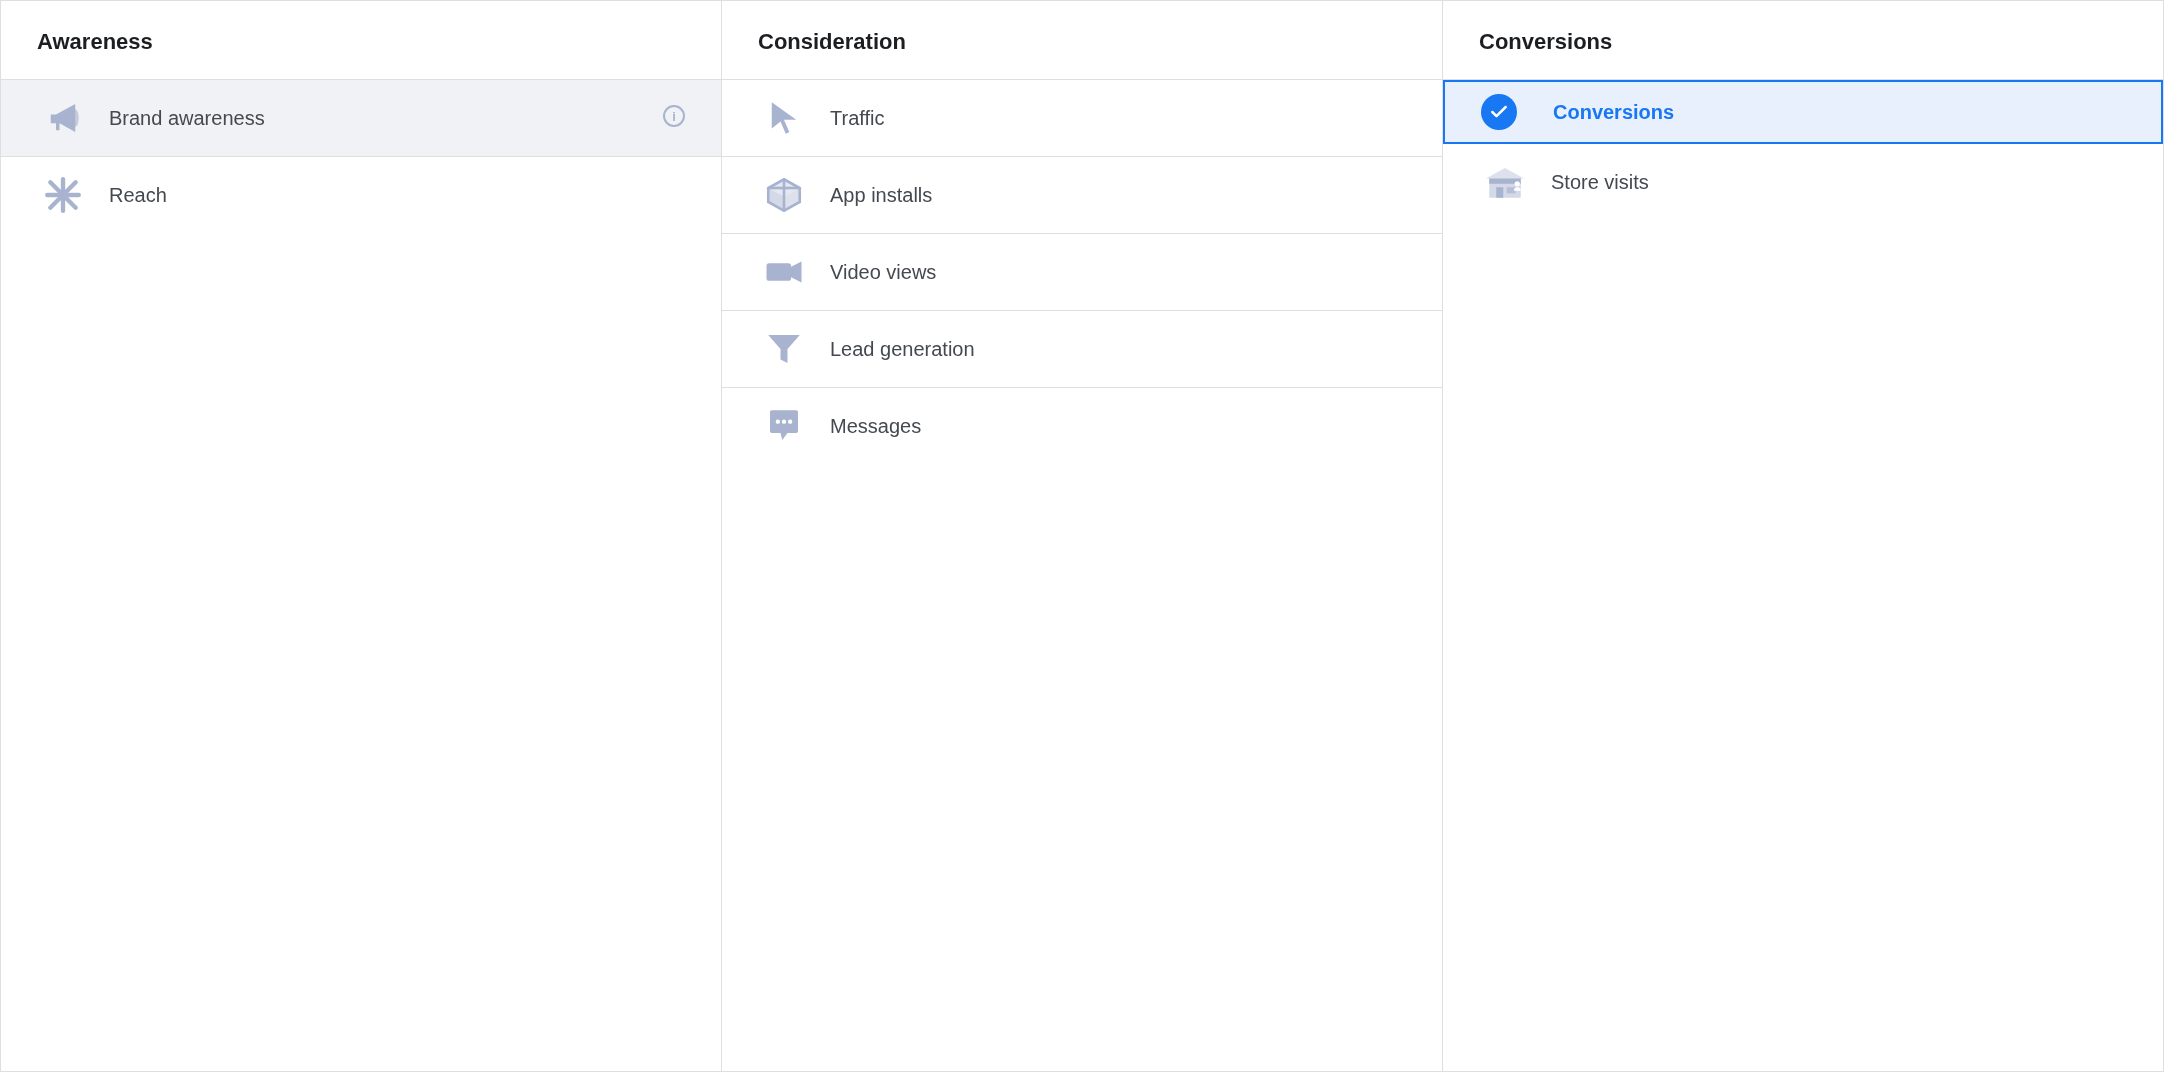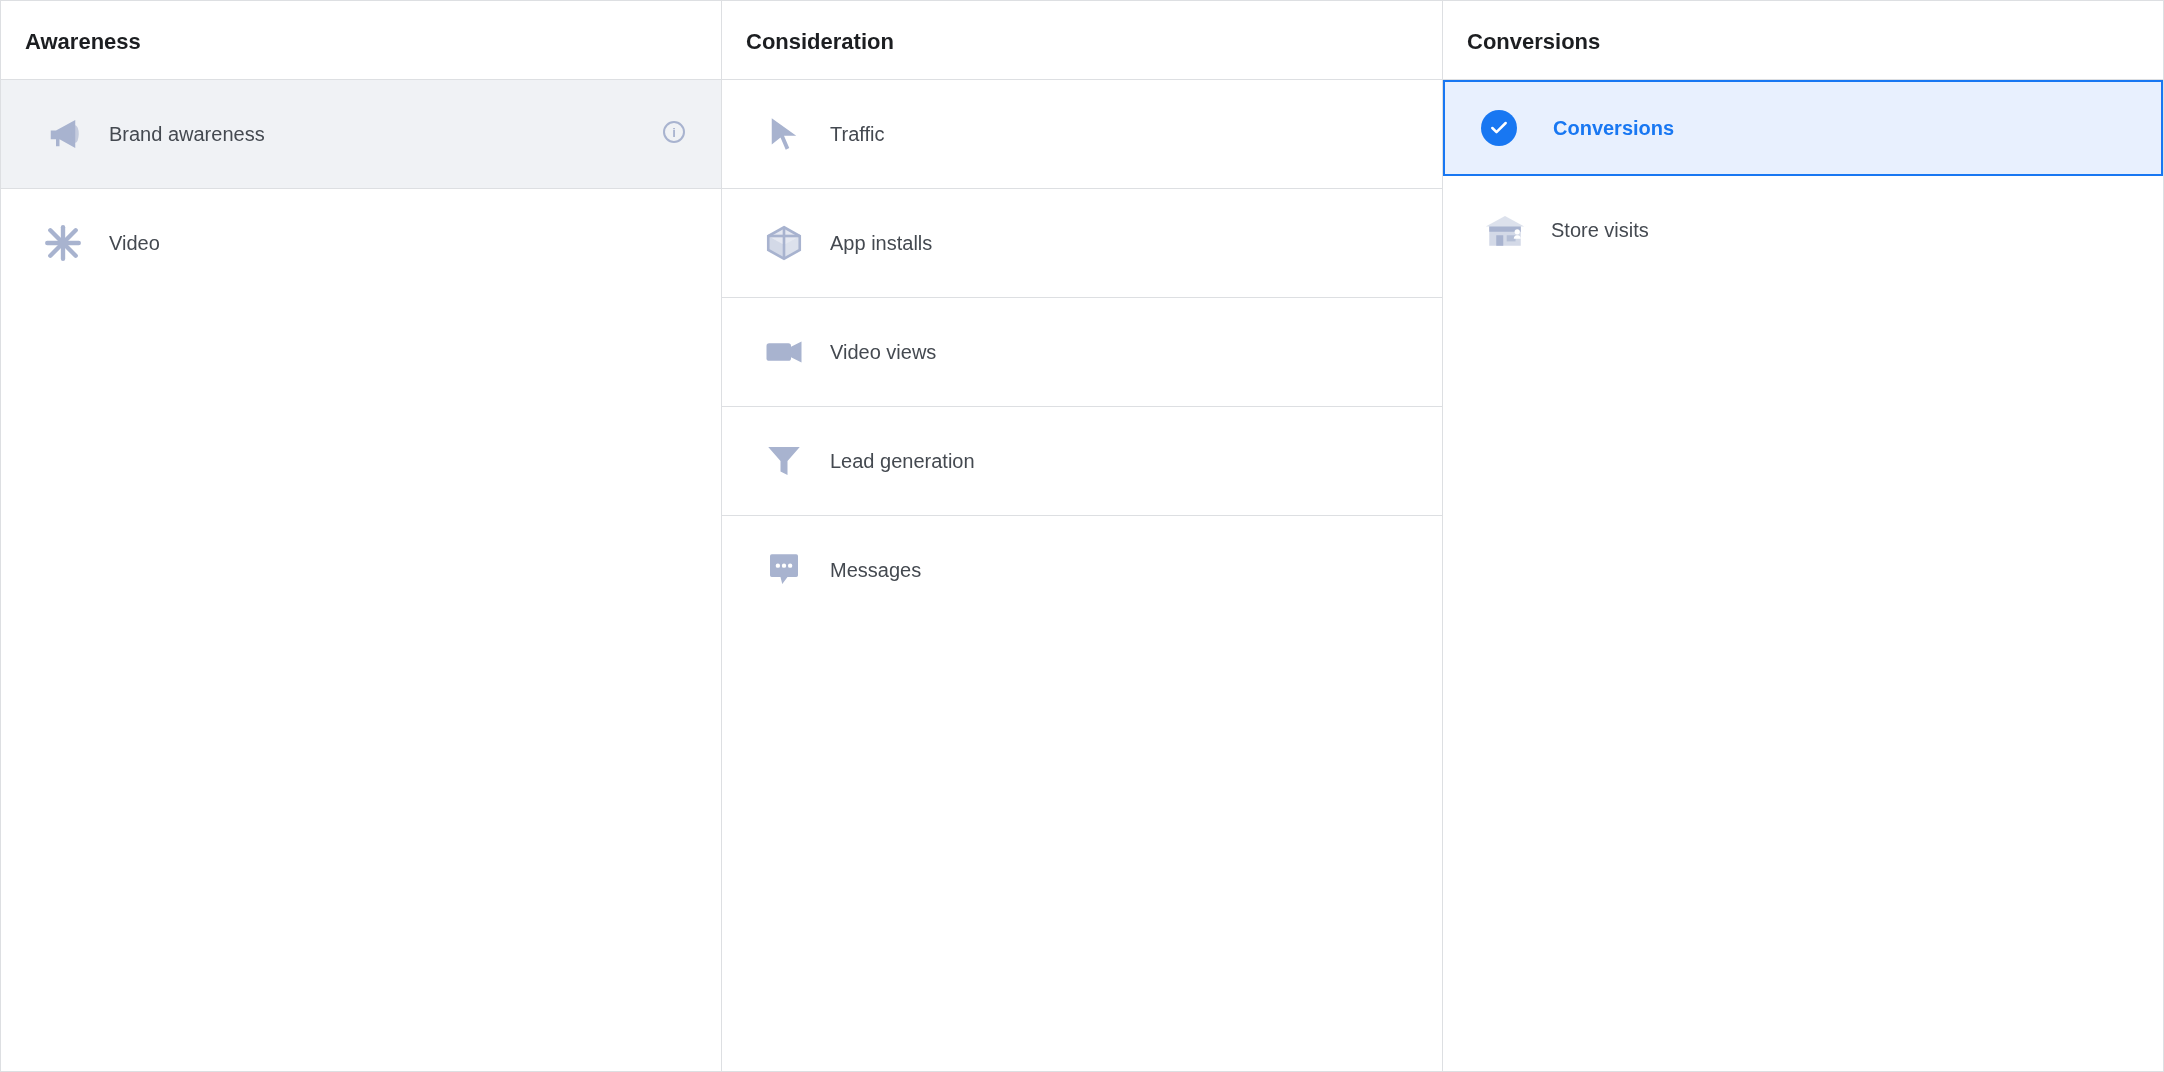--- a/index.html
+++ b/index.html
@@ -24,34 +24,34 @@
     .column {
       flex: 1;
       border-right: 1px solid #dddfe2;
     }
 
     .column:last-child {
       border-right: none;
     }
 
     .column-header {
-      padding: 28px 24px 24px;
+      padding: 28px 36px 24px;
       border-bottom: 1px solid #dddfe2;
     }
 
     .column-header h2 {
       font-size: 22px;
       font-weight: 700;
       color: #1c1e21;
     }
 
     .item {
       display: flex;
       align-items: center;
-      padding: 28px 36px;
+      padding: 12px 36px;
       border-bottom: 1px solid #dddfe2;
       cursor: pointer;
       background: #fff;
       transition: background 0.1s;
     }
 
     .item:last-child {
       border-bottom: none;
     }
 
@@ -144,21 +144,21 @@
     <div class="item">
       <div class="item-icon">
         <svg viewBox="0 0 48 48" xmlns="http://www.w3.org/2000/svg">
 
           <line x1="24" y1="6" x2="24" y2="42" stroke="#a8b3cf" stroke-width="5" stroke-linecap="round"></line>
           <line x1="6" y1="24" x2="42" y2="24" stroke="#a8b3cf" stroke-width="5" stroke-linecap="round"></line>
           <line x1="9.5" y1="9.5" x2="38.5" y2="38.5" stroke="#a8b3cf" stroke-width="5" stroke-linecap="round"></line>
           <line x1="38.5" y1="9.5" x2="9.5" y2="38.5" stroke="#a8b3cf" stroke-width="5" stroke-linecap="round"></line>
         </svg>
       </div>
-      <span class="item-label">Video</span>
+      <span class="item-label">Reach</span>
     </div>
   </div>
 
   <div class="column">
     <div class="column-header">
       <h2>Consideration</h2>
     </div>
 
     <div class="item">
       <div class="item-icon">

